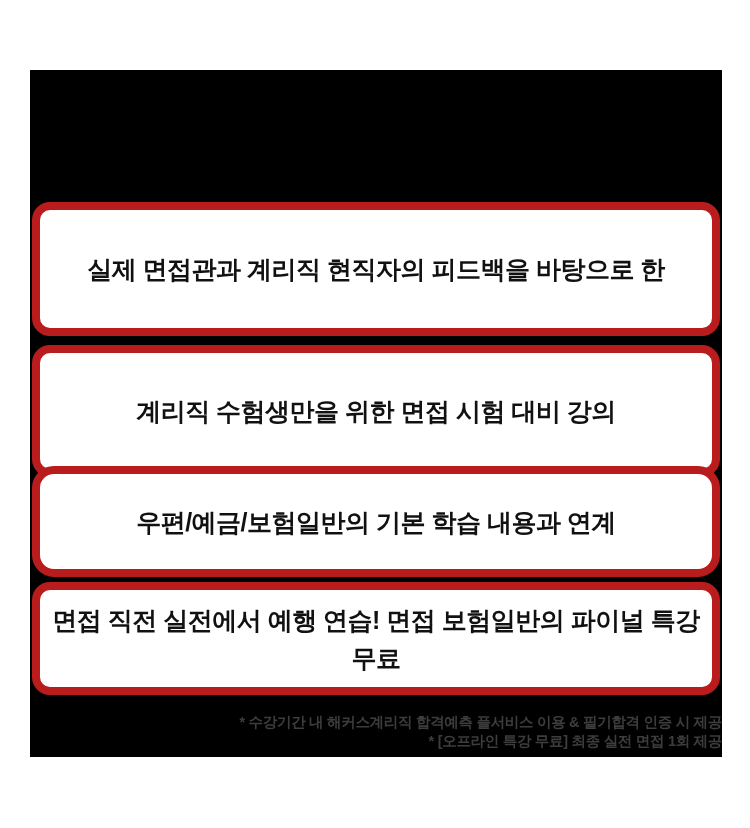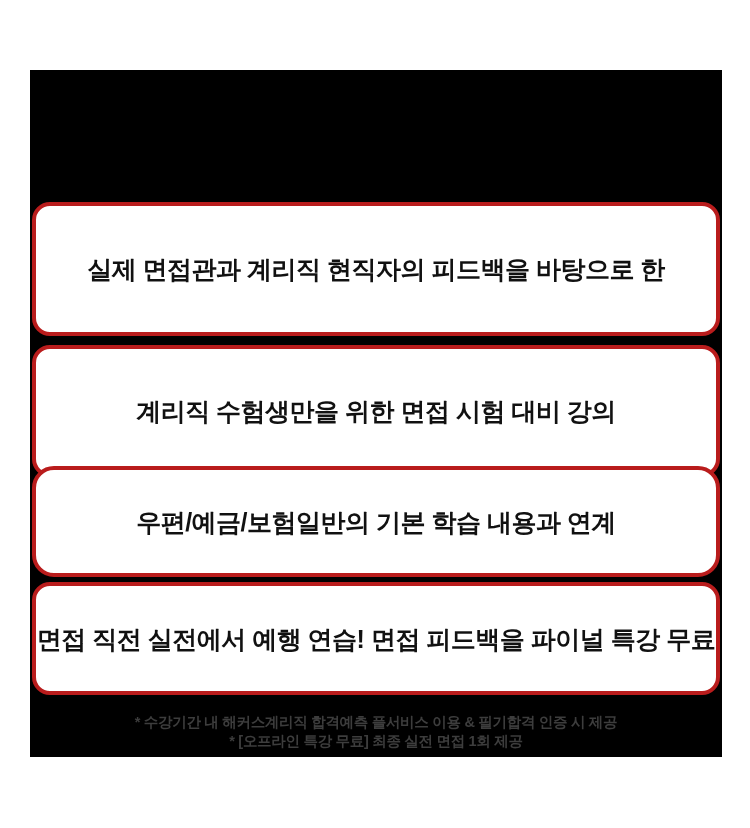--- a/index.html
+++ b/index.html
@@ -22,21 +22,21 @@
     width: 692px;
     height: 687px;
     background: #000000;
   }
   .promo-card {
     position: absolute;
     left: 32px;
     width: 688px;
     box-sizing: border-box;
     background: #ffffff;
-    border: 4px solid #b91c1c;
+    border: 8px solid #b91c1c;
     border-radius: 18px;
     display: flex;
     flex-direction: column;
     align-items: center;
     justify-content: center;
     text-align: center;
     font-size: 25px;
     font-weight: 600;
     line-height: 38px;
     color: #111111;
@@ -45,21 +45,21 @@
   .promo-card .card-line { display: block; }
   .card-1 { top: 202px; height: 134px; }
   .card-2 { top: 345px; height: 132px; }
   .card-3 { top: 466px; height: 111px; border-radius: 22px; }
   .card-4 { top: 582px; height: 113px; }
   .footnotes {
     position: absolute;
     left: 30px;
     top: 713px;
     width: 692px;
-    text-align: center;
+    text-align: right;
     color: #3d3d3d;
     font-size: 14.5px;
     font-weight: 700;
     line-height: 18.5px;
     letter-spacing: -0.3px;
   }
 </style>
 </head>
 <body>
 
@@ -73,21 +73,21 @@
 
   <div class="promo-card card-2">
     <span class="card-line">계리직 수험생만을 위한 면접 시험 대비 강의</span>
   </div>
 
   <div class="promo-card card-3">
     <span class="card-line">우편/예금/보험일반의 기본 학습 내용과 연계</span>
   </div>
 
   <div class="promo-card card-4">
-    <span class="card-line">면접 직전 실전에서 예행 연습! 면접 피드백을 파이널 특강 무료</span>
+    <span class="card-line">면접 직전 실전에서 예행 연습! 면접 보험일반의 파이널 특강 무료</span>
   </div>
 
   <div class="footnotes">
     <div>* 수강기간 내 해커스계리직 합격예측 플서비스 이용 &amp; 필기합격 인증 시 제공</div>
     <div>* [오프라인 특강 무료] 최종 실전 면접 1회 제공</div>
   </div>
 
 </div>
 
 </body></html>

